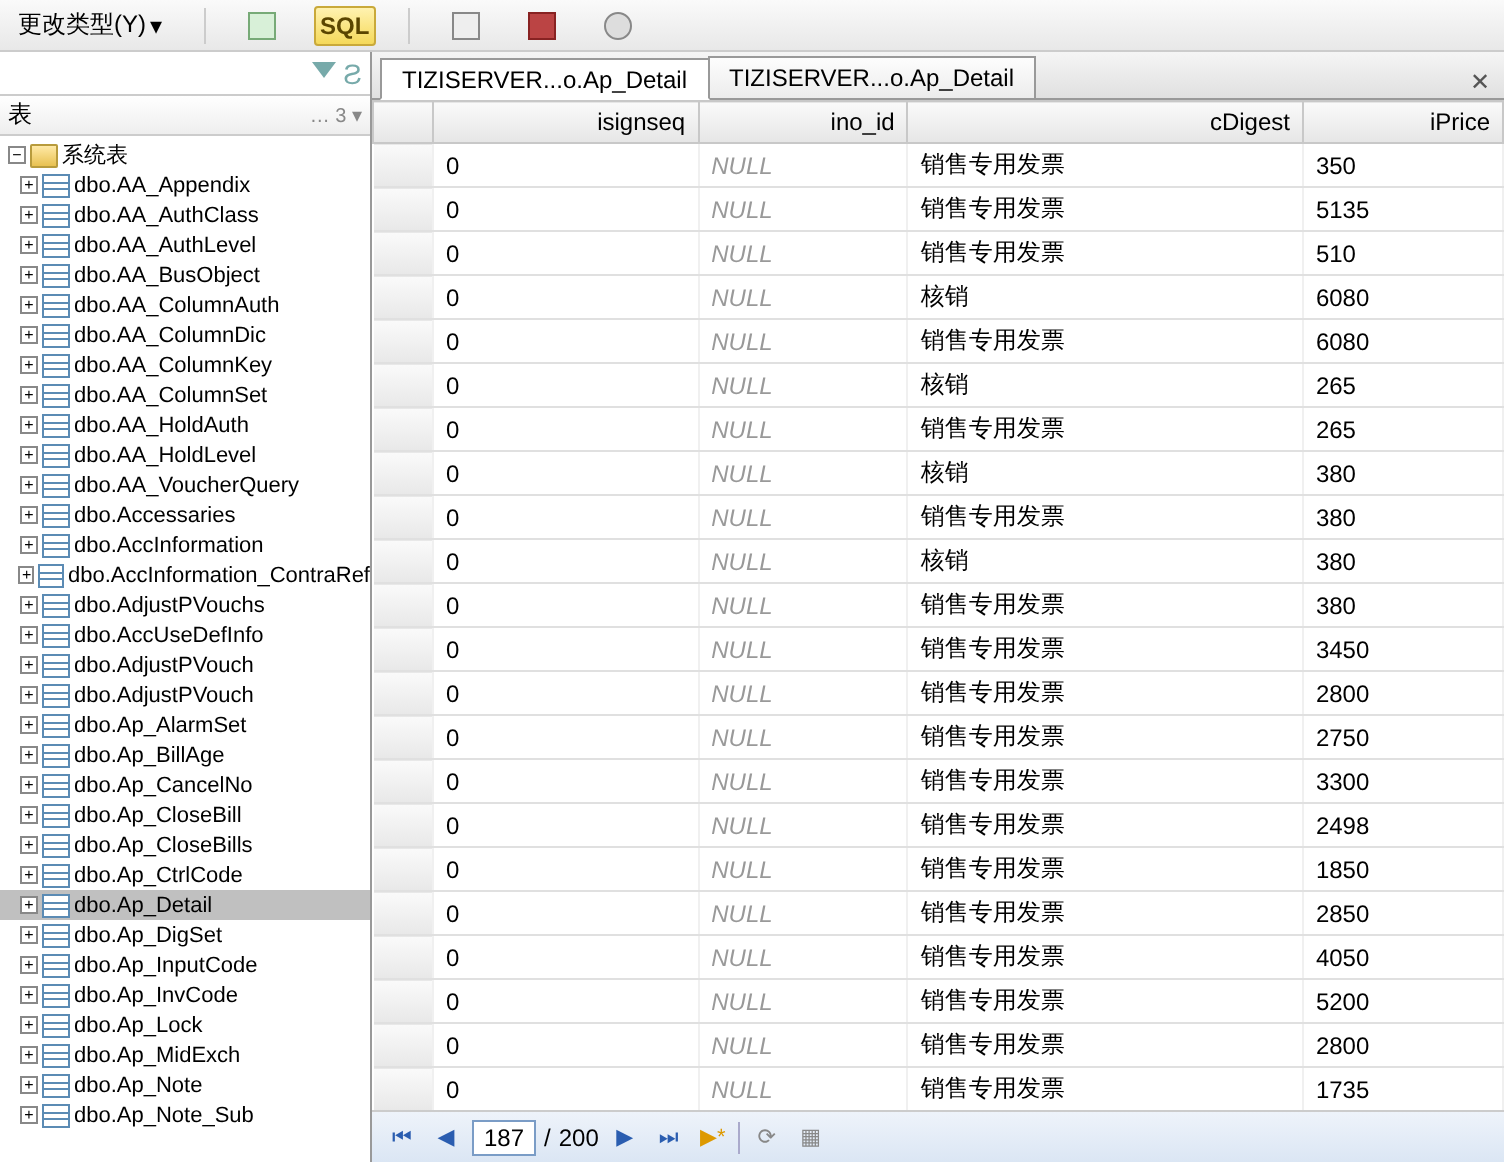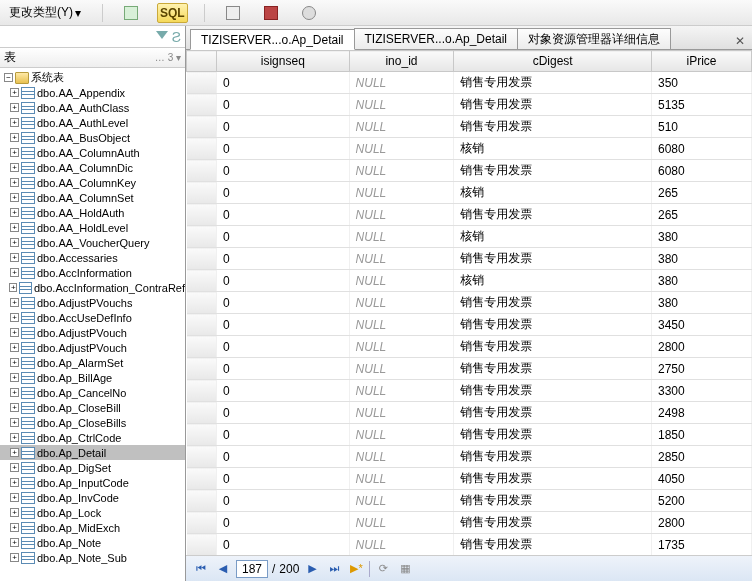--- a/index.html
+++ b/index.html
@@ -23,21 +23,21 @@
 .table-icon::after { content:""; position:absolute; top:6px; left:0; right:0; height:1px; background:#5b8bb4; }
 .tree-label { font-size: 11px; }
 .indent { display:inline-block; }
 .content { flex: 1; display: flex; flex-direction: column; background: #fdba74; overflow: hidden; }
 .tabstrip { height: 24px; background: linear-gradient(#f5f5f5,#e0e0e0); border-bottom: 1px solid #999; display:flex; align-items:flex-end; gap:0; padding-left:4px; }
 .tab { height: 21px; padding: 0 10px; border: 1px solid #999; border-bottom: none; background: linear-gradient(#fdfdfd,#ececec); display:flex; align-items:center; font-size:12px; margin-right:-1px; white-space:nowrap; cursor:pointer; }
 .tab.active { background:#fff; border-bottom:1px solid #fff; position:relative; top:1px; }
 .tab-close { width:16px; height:16px; font-size:12px; color:#555; cursor:pointer; margin-left:auto; margin-right:4px; display:flex; align-items:center; justify-content:center;}
 .grid-wrap { flex:1; overflow:auto; position:relative; }
 table.grid { border-collapse: collapse; width: 100%; background:#fff; }
-.grid th { text-align:center; font-weight:normal; background: linear-gradient(#fafafa,#e6e6e6); border:1px solid #c8c8c8; padding: 3px 6px; font-size:12px; position:sticky; top:0; }
+.grid th { text-align:right; font-weight:normal; background: linear-gradient(#fafafa,#e6e6e6); border:1px solid #c8c8c8; padding: 3px 6px; font-size:12px; position:sticky; top:0; }
 .grid td { border-bottom:1px solid #e0e0e0; border-right:1px solid #f0f0f0; padding: 2px 6px; font-size:12px; height:19px; }
 .rownum { width:30px; background:linear-gradient(#fafafa,#e8e8e8); border-right:1px solid #ccc; text-align:center; }
 .null { font-style: italic; color: #999; }
 .paginator { height: 26px; border-top: 1px solid #ccc; background: linear-gradient(#eef3fa,#dbe6f4); display:flex; align-items:center; padding: 0 6px; gap:4px; font-size:12px; }
 .pgbtn { width:18px; height:18px; display:flex; align-items:center; justify-content:center; cursor:pointer; color:#2a5db0; background:transparent; border:none; font-size:11px;}
 .pginput { width:32px; height:18px; border:1px solid #7a9cc6; text-align:center; font-size:12px;}
 .small-icon { width:14px; height:14px; display:inline-block; }
 .filter-icon { width:12px; height:12px; border-left:6px solid transparent; border-right:6px solid transparent; border-top:8px solid #7aa; }
 .yellow-btn { background: linear-gradient(#fff2b0,#f5d95a); border:1px solid #c9a93a; border-radius:2px; padding:0 2px; font-weight:bold; color:#5a4500;}
 .sidebar-sort-icon { color:#7aa; font-size:14px; }
@@ -285,23 +285,20 @@
     </div>
 
     <div class="content">
       <div class="tabstrip">
         <div class="tab active">
             <span>TIZISERVER...o.Ap_Detail</span>
           </div>
         <div class="tab">
             <span>TIZISERVER...o.Ap_Detail</span>
           </div>
-        <div class="tab">
-            <span>对象资源管理器详细信息</span>
-          </div>
         <div class="tab-close">✕</div>
       </div>
       <div class="grid-wrap">
         <table class="grid">
           <thead>
               <tr id="grid-head">
                 <th class="rownum">&nbsp;</th>
                 <th>isignseq</th>
                 <th>ino_id</th>
                 <th>cDigest</th>

